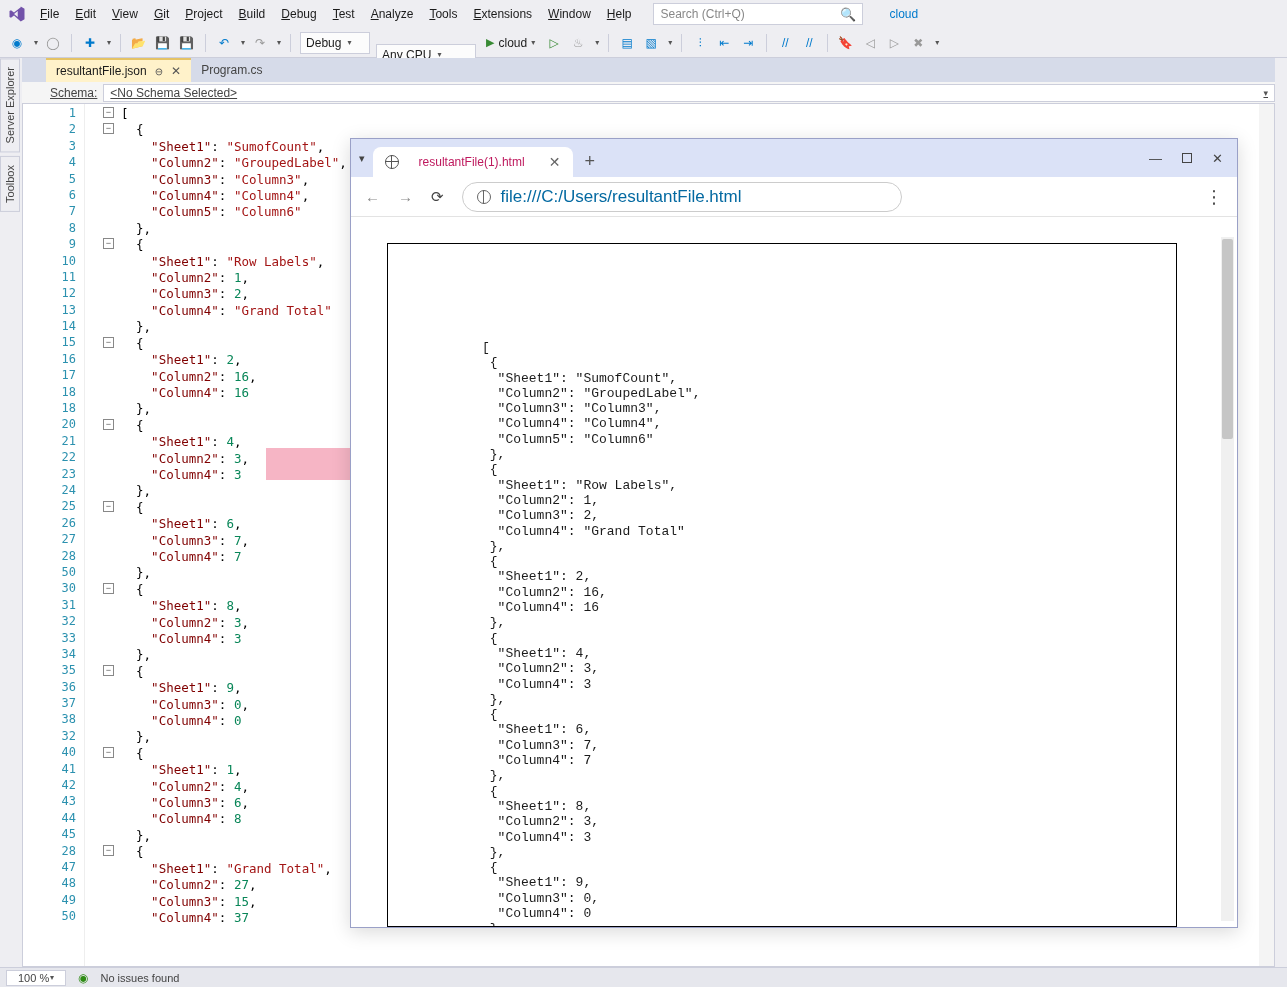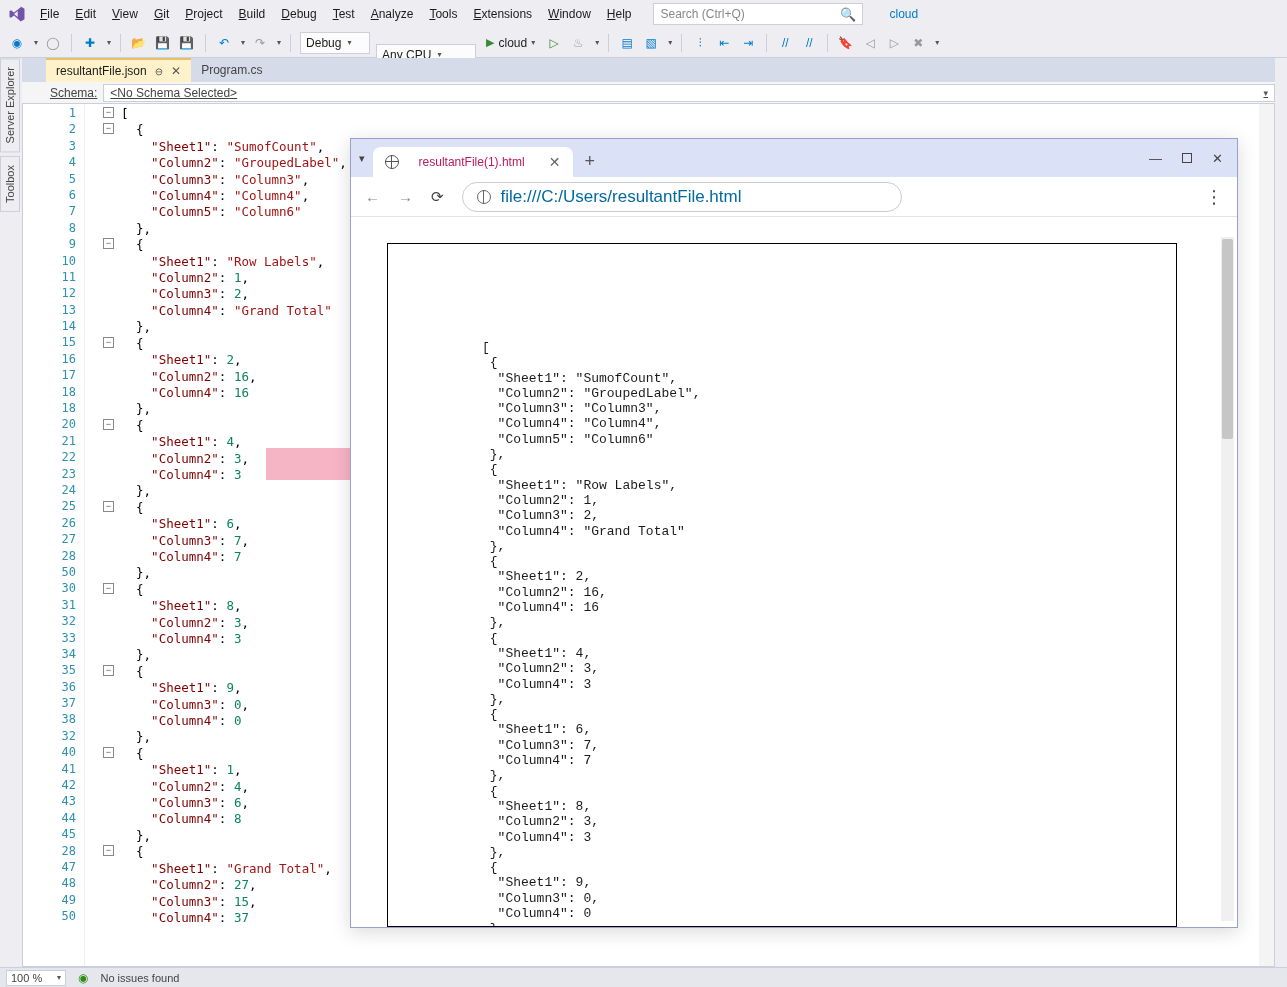--- a/index.html
+++ b/index.html
@@ -350,21 +350,21 @@
     color:#444;
   }
   .status-bar .zoom {
     width:60px;
     height:16px;
     border:1px solid #cccedb;
     background:#fff;
     display:flex;
     align-items:center;
     justify-content:space-between;
-    padding:0 4px;
+    padding:0 11px;
   }
   .status-bar .ok { color:#2e8b14; font-size:12px;}
   .tri-down{ font-size:8px; color:#555; margin-left:2px;}
   .editor-scroll-track {
     position:absolute; right:0; top:0; bottom:0; width:15px; background:#f4f4f4;
   }
 </style>
 </head>
 <body>
 

